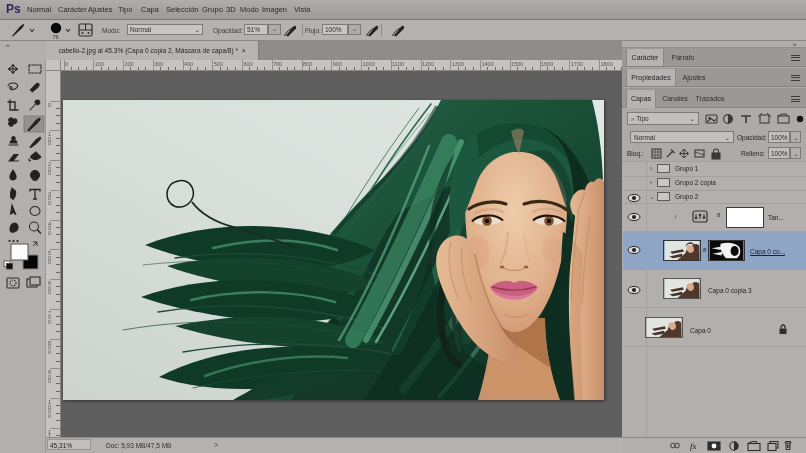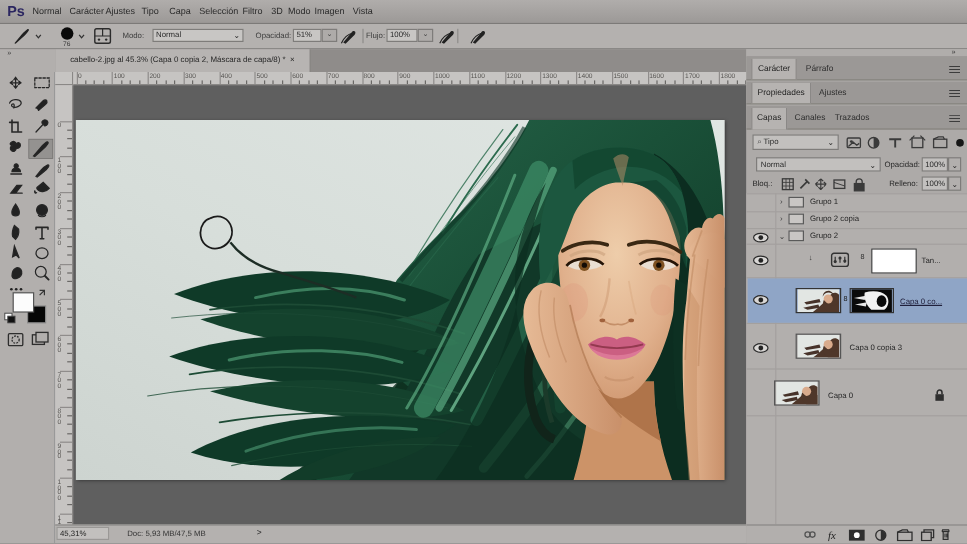--- a/index.html
+++ b/index.html
@@ -50,21 +50,21 @@
 <body>
 
 <div class="abs" id="menubar"></div>
 <div class="abs" id="pslogo">Ps</div>
 <div class="abs menu" style="left:27px">Normal</div>
 <div class="abs menu" style="left:58px">Carácter</div>
 <div class="abs menu" style="left:88px">Ajustes</div>
 <div class="abs menu" style="left:118px">Tipo</div>
 <div class="abs menu" style="left:141px">Capa</div>
 <div class="abs menu" style="left:166px">Selección</div>
-<div class="abs menu" style="left:202px">Filtro</div>
+<div class="abs menu" style="left:202px">Grupo</div>
 <div class="abs menu" style="left:226px">3D</div>
 <div class="abs menu" style="left:240px">Modo</div>
 <div class="abs menu" style="left:262px">Imagen</div>
 <div class="abs menu" style="left:294px">Vista</div>
 
 <div class="abs" id="optbar"></div>
 <div class="abs optxt" style="left:102px">Modo:</div>
 <div class="abs optbox" style="left:127px; width:76px;">Normal<span style="float:right">⌄</span></div>
 <div class="abs optxt" style="left:213px">Opacidad:</div>
 <div class="abs optbox" style="left:244px; width:24px;">51%</div>

